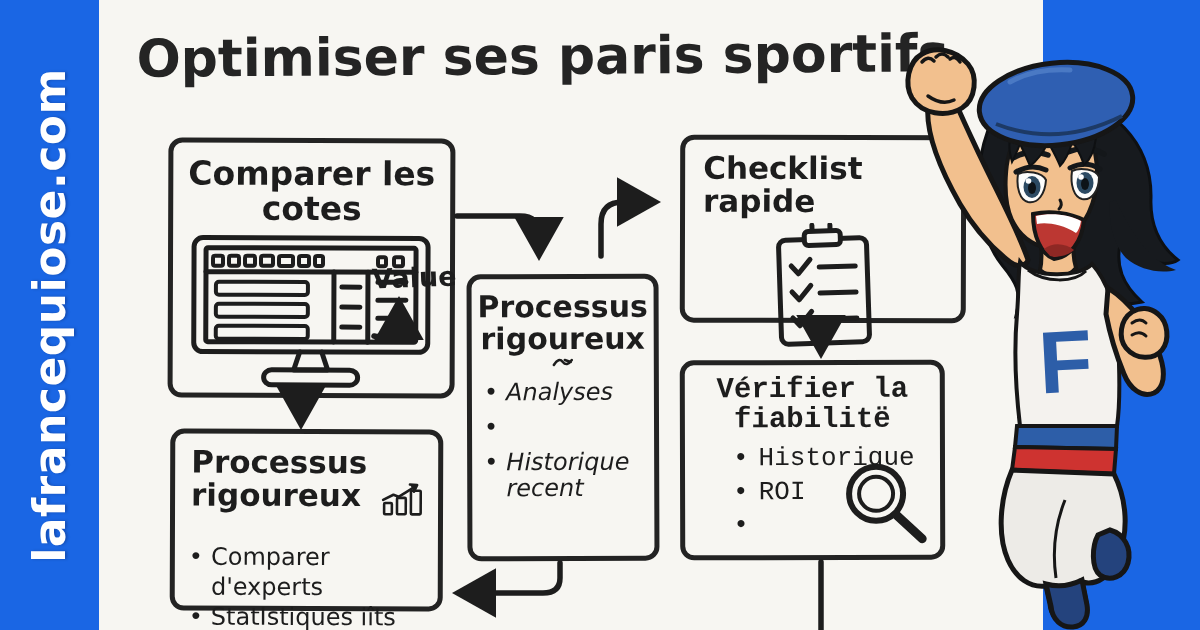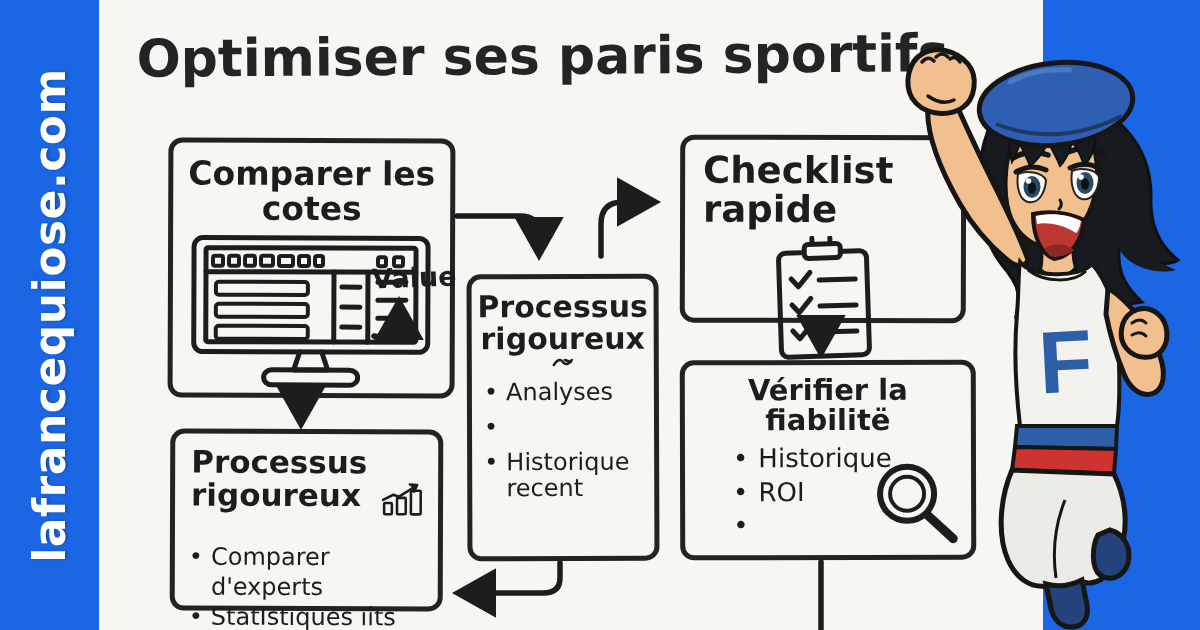--- a/index.html
+++ b/index.html
@@ -21,26 +21,26 @@
   .box-title { font-weight:bold; color:#1d1d1d; text-align:center; line-height:1.05; }
 
   .box-compare { left:168px; top:138px; width:287px; height:260px; transform:rotate(.2deg); }
   .box-compare .box-title { font-size:33px; margin-top:14px; }
 
   .box-process-detail { left:467px; top:274px; width:192px; height:287px; transform:rotate(-.2deg); }
   .box-process-detail .box-title { font-size:30px; margin-top:12px; }
   .pd-bullets { margin-top:16px; padding-left:12px; }
   .pd-bullets .bullet-row { display:flex; gap:8px; font-size:24px; line-height:1.05; margin-bottom:10px; }
   .pd-bullets .dot { font-size:24px; line-height:1.05; }
-  .pre-line { white-space:pre-line; }
+  .pre-line { white-space:pre-line;font-style:italic; }
 
   .box-checklist { left:680px; top:135px; width:286px; height:188px; transform:rotate(.15deg); }
-  .box-checklist .box-title { font-size:37px; text-align:left; padding-left:18px; margin-top:12px; }
-
-  .box-reliability { left:680px; top:360px; width:296px; height:200px; transform:rotate(-.15deg); }
+  .box-checklist .box-title { font-size:31px; text-align:left; padding-left:18px; margin-top:12px; }
+
+  .box-reliability { left:680px; top:360px; width:265px; height:200px; transform:rotate(-.15deg);font-family:Liberation Mono, monospace; }
   .box-reliability .box-title { font-size:29px; margin-top:10px; }
   .rel-bullets { margin-top:6px; padding-left:48px; }
   .rel-bullets .bullet-row { display:flex; gap:10px; font-size:26px; line-height:1.3; }
   .rel-magnifier { position:absolute; right:10px; bottom:8px; }
 
   .box-process-experts { left:170px; top:429px; width:273px; height:182px; transform:rotate(.2deg); }
   .pe-head { display:flex; padding:12px 10px 0 16px; }
   .pe-title { font-weight:bold; font-size:31px; line-height:1.06; text-align:left; }
   .pe-chart { margin-left:6px; margin-top:14px; }
   .pe-bullets { padding-left:14px; margin-top:8px; }

